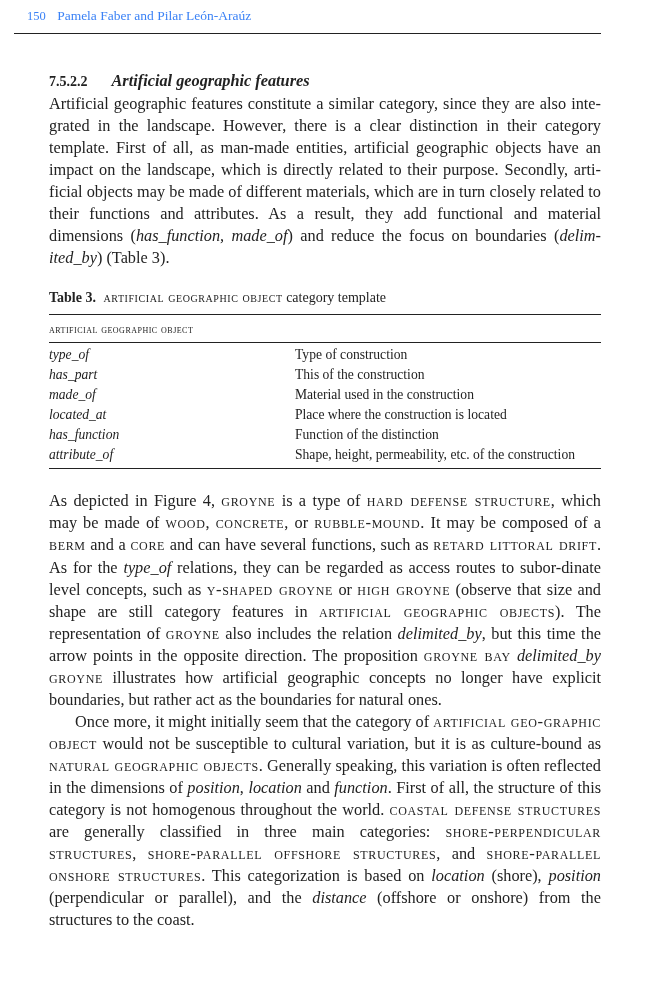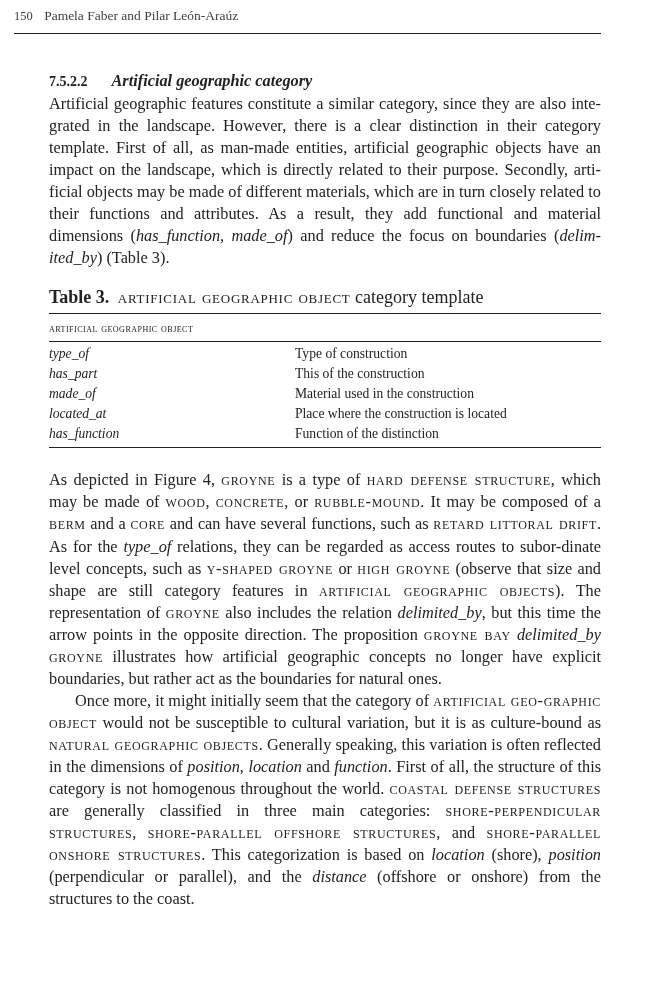--- a/index.html
+++ b/index.html
@@ -2,42 +2,42 @@
 <html><head>
 <meta charset="utf-8">
 <style>
   html, body { margin: 0; padding: 0; background: #ffffff; }
   body {
     width: 650px; height: 999px; position: relative; overflow: hidden;
     font-family: "Liberation Serif", "DejaVu Serif", serif;
     color: #222222;
   }
   .running-head {
-    position: absolute; left: 14px; top: 7px; width: 587px;
-    font-size: 13.5px; line-height: 18px; color: #404040;
+    position: absolute; left: 27px; top: 7px; width: 587px;
+    font-size: 13.5px; line-height: 18px; color: #3b82f6;
   }
   .running-head .pg { margin-right: 8px; font-size: 12.5px; }
   .head-rule {
     position: absolute; left: 14px; top: 33px; width: 587px; height: 0;
     border-top: 1px solid #222;
   }
   .content {
     position: absolute; left: 49px; top: 70px; width: 552px;
     font-size: 16.3px; line-height: 22.05px;
   }
   .section-head { margin: 0; font-size: 16.3px; line-height: 22px; }
   .section-head .num { font-size: 14px; margin-right: 24px; }
   .section-head .title { font-style: italic; }
   p { margin: 0; text-align: justify; hyphens: manual; }
   .sc { font-variant: small-caps; text-transform: lowercase; letter-spacing: 0.04em; font-size: 1.02em; }
   em, .it { font-style: italic; }
   .indent { text-indent: 26px; }
 
   .table-caption {
-    margin-top: 19px; font-size: 18px; line-height: 18px;
+    margin-top: 19px; font-size: 14px; line-height: 18px;
   }
   .table-caption .lbl { font-weight: bold; margin-right: 4px; }
   .tbl {
     margin-top: 7px; width: 552px; border-collapse: collapse;
     font-size: 13.6px; line-height: 20px;
   }
   .tbl thead th {
     text-align: left; font-weight: normal; padding: 4px 0 3px 0;
     border-top: 1px solid #222; border-bottom: 1px solid #222;
   }
@@ -52,21 +52,21 @@
 <body>
 
 <div class="running-head">
   <span class="pg">150</span>
   <span>Pamela Faber and Pilar León-Araúz</span>
 </div>
 <div class="head-rule"></div>
 
 <div class="content">
   <h4 class="section-head">
-    <span class="num">7.5.2.2</span><span class="title">Artificial geographic category</span>
+    <span class="num">7.5.2.2</span><span class="title">Artificial geographic features</span>
   </h4>
 
   <p><span>Artificial geographic features constitute a similar category, since they are also inte-grated in the landscape. However, there is a clear distinction in their category template. First of all, as man-made entities, artificial geographic objects have an impact on the landscape, which is directly related to their purpose. Secondly, arti-ficial objects may be made of different materials, which are in turn closely related to their functions and attributes. As a result, they add functional and material dimensions (</span><em>has_function, made_of</em><span>) and reduce the focus on boundaries (</span><em>delim-ited_by</em><span>) (Table 3).</span></p>
 
   <div class="table-caption">
     <span class="lbl">Table 3.</span>
     <span class="sc">ARTIFICIAL GEOGRAPHIC OBJECT</span><span> category template</span>
   </div>
 
   <table class="tbl">
@@ -89,19 +89,23 @@
           <td>Material used in the construction</td>
         </tr>
       <tr>
           <td class="rel">located_at</td>
           <td>Place where the construction is located</td>
         </tr>
       <tr>
           <td class="rel">has_function</td>
           <td>Function of the distinction</td>
         </tr>
+      <tr>
+          <td class="rel">attribute_of</td>
+          <td>Shape, height, permeability, etc. of the construction</td>
+        </tr>
     </tbody>
   </table>
 
   <p class="after-table"><span>As depicted in Figure 4, </span><span class="sc">groyne</span><span> is a type of </span><span class="sc">hard defense structure</span><span>, which may be made of </span><span class="sc">wood</span><span>, </span><span class="sc">concrete</span><span>, or </span><span class="sc">rubble-mound</span><span>. It may be composed of a </span><span class="sc">berm</span><span> and a </span><span class="sc">core</span><span> and can have several functions, such as </span><span class="sc">retard littoral drift</span><span>. As for the </span><em>type_of</em><span> relations, they can be regarded as access routes to subor-dinate level concepts, such as </span><span class="sc">y-shaped groyne</span><span> or </span><span class="sc">high groyne</span><span> (observe that size and shape are still category features in </span><span class="sc">artificial geographic objects</span><span>). The representation of </span><span class="sc">groyne</span><span> also includes the relation </span><em>delimited_by</em><span>, but this time the arrow points in the opposite direction. The proposition </span><span class="sc">groyne bay</span><span> </span><em>delimited_by</em><span> </span><span class="sc">groyne</span><span> illustrates how artificial geographic concepts no longer have explicit boundaries, but rather act as the boundaries for natural ones.</span></p>
 
   <p class="indent"><span>Once more, it might initially seem that the category of </span><span class="sc">artificial geo-graphic object</span><span> would not be susceptible to cultural variation, but it is as culture-bound as </span><span class="sc">natural geographic objects</span><span>. Generally speaking, this variation is often reflected in the dimensions of </span><em>position</em><span>, </span><em>location</em><span> and </span><em>function</em><span>. First of all, the structure of this category is not homogenous throughout the world. </span><span class="sc">coastal defense structures</span><span> are generally classified in three main categories: </span><span class="sc">shore-perpendicular structures</span><span>, </span><span class="sc">shore-parallel offshore structures</span><span>, and </span><span class="sc">shore-parallel onshore structures</span><span>. This categorization is based on </span><em>location</em><span> (shore), </span><em>position</em><span> (perpendicular or parallel), and the </span><em>distance</em><span> (offshore or onshore) from the structures to the coast.</span></p>
 </div>
 
 </body></html>

